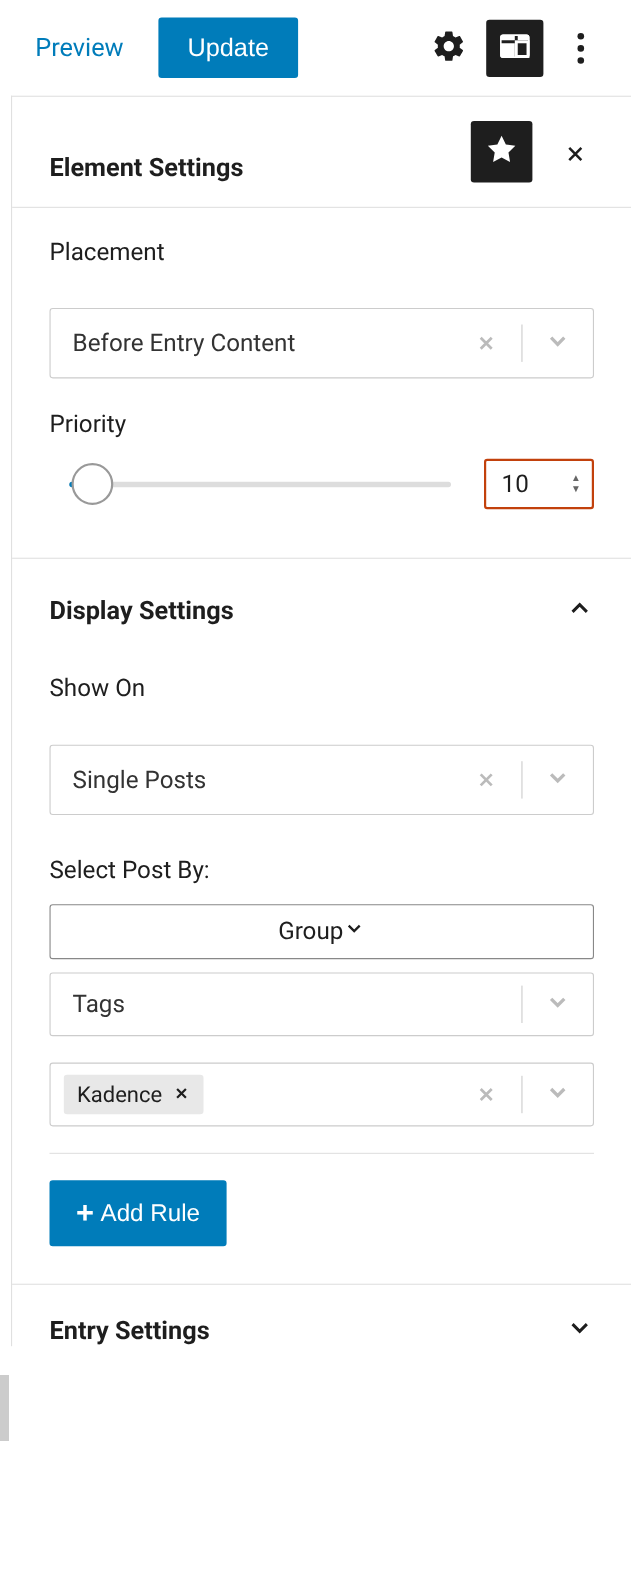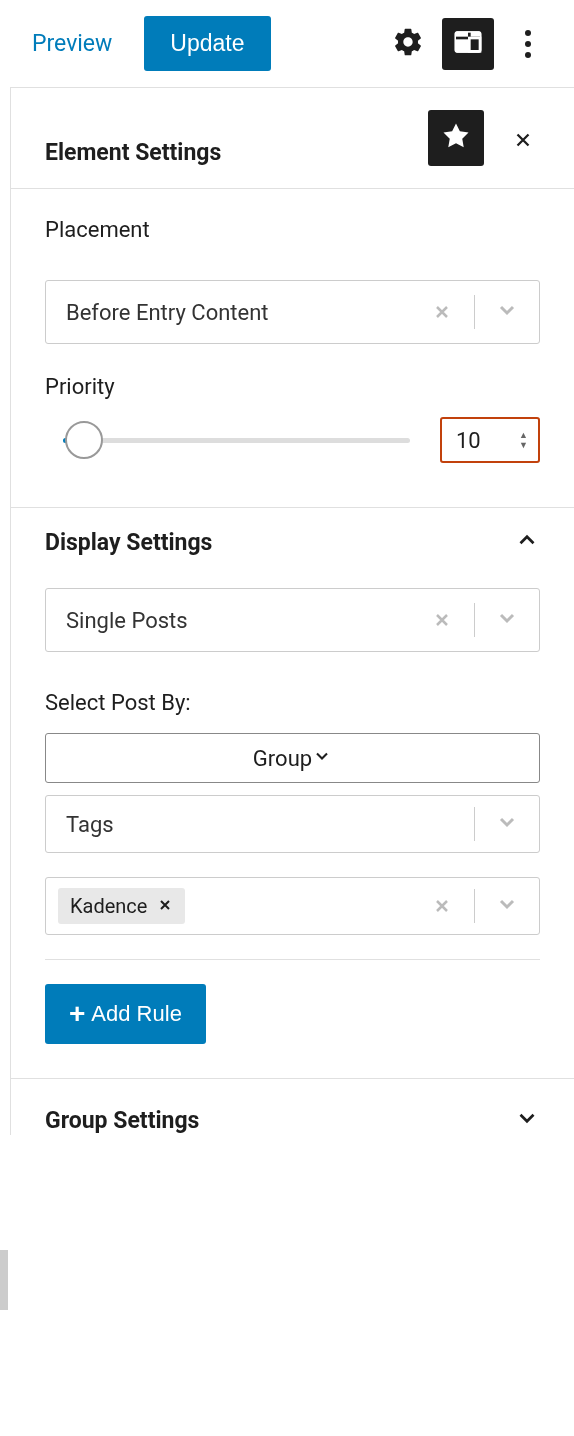--- a/index.html
+++ b/index.html
@@ -237,21 +237,21 @@
       font-size: 9px;
       color: #666;
       line-height: 1;
     }
     
     
     .collapsible-header {
       display: flex;
       align-items: center;
       justify-content: space-between;
-      padding: 19px 34px;
+      padding: 32px 34px;
       border-top: 1px solid #e0e0e0;
       cursor: pointer;
     }
     .collapsible-title {
       font-size: 23px;
       font-weight: 700;
     }
     .collapsible-chevron svg {
       width: 26px;
       height: 26px;
@@ -407,20 +407,21 @@
   <div class="collapsible-header">
     <span class="collapsible-title">Display Settings</span>
     <span class="collapsible-chevron">
       <svg viewBox="0 0 24 24" fill="none" stroke="currentColor" stroke-width="2.5">
           <path d="M18 15l-6-6-6 6"></path>
         </svg>
     </span>
   </div>
 
   <div class="section-inner">
+    <span class="section-label">Show On</span>
     
     <div class="select-box" style="margin-bottom:38px">
       <span class="select-value">Single Posts</span>
       <span class="select-clear">
         <svg width="20" height="20" viewBox="0 0 24 24" fill="none" stroke="currentColor" stroke-width="3">
             <path d="M18 6L6 18M6 6l12 12"></path>
           </svg>
       </span>
       <div class="select-divider"></div>
       <span class="select-chevron">
@@ -477,21 +478,21 @@
 
     <div class="thin-divider"></div>
 
     <button class="add-rule-btn">
       <span class="plus">+</span>
       <span>Add Rule</span>
     </button>
   </div>
 
   <div class="bottom-section">
-    <span class="collapsible-title">Group Settings</span>
+    <span class="collapsible-title">Entry Settings</span>
     <span class="collapsible-chevron">
       <svg width="26" height="26" viewBox="0 0 24 24" fill="none" stroke="currentColor" stroke-width="2.5">
           <path d="M6 9l6 6 6-6"></path>
         </svg>
     </span>
   </div>
 </div>
 
 <div class="left-edge"></div>
 

